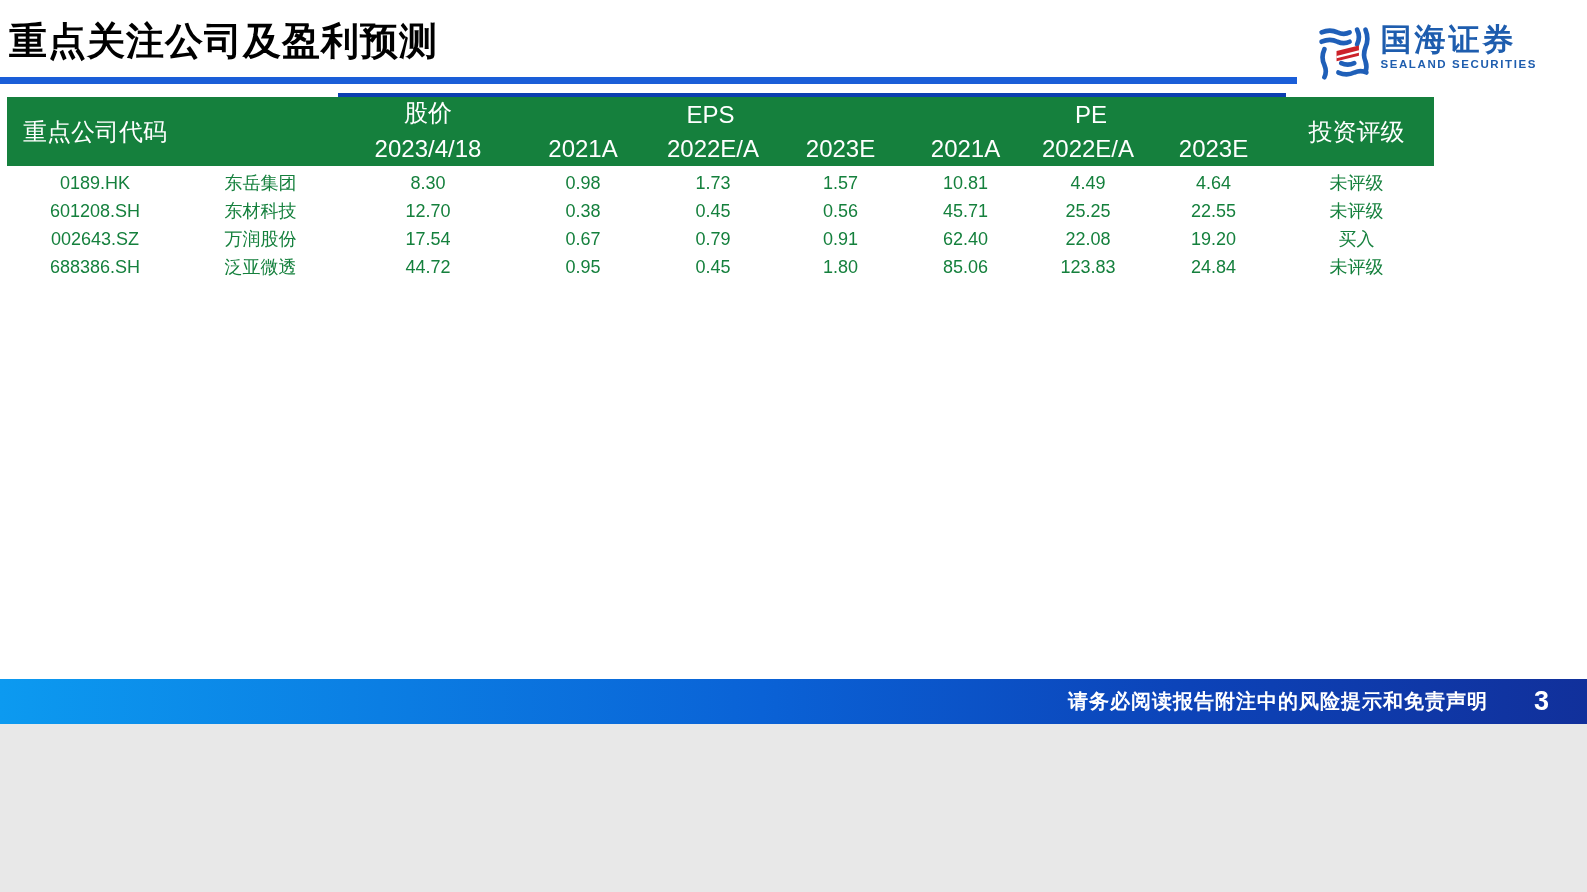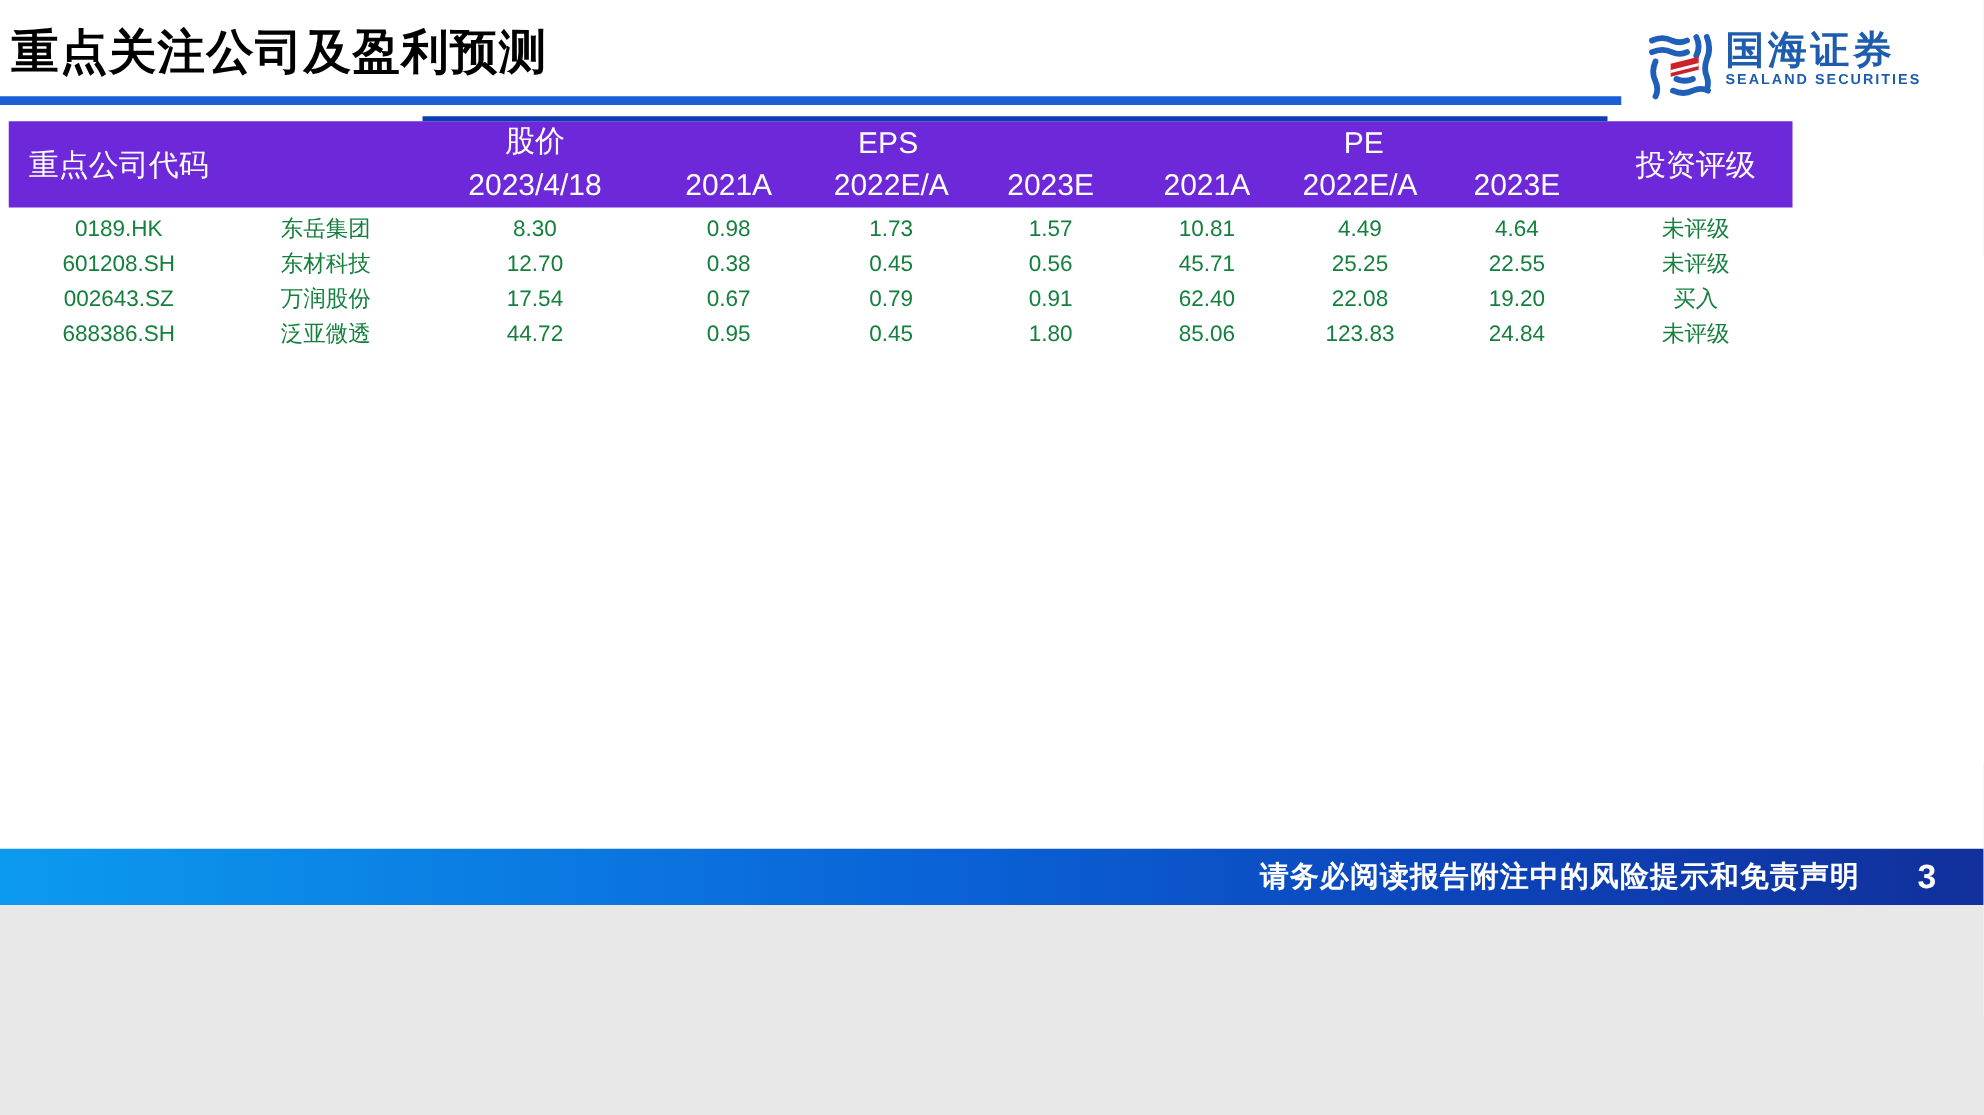--- a/index.html
+++ b/index.html
@@ -42,21 +42,21 @@
     position: absolute; left: 7px; top: 97px;
     width: 1427px;
   }
   .grid-cols {
     display: grid;
     grid-template-columns: 176px 155px 180px 130px 130px 125px 125px 120px 131px 155px;
   }
   .table-header {
     position: relative;
     height: 69px;
-    background: #6d28d9;
+    background: #15803d;
     color: #ffffff;
     grid-template-rows: 34px 35px;
   }
   .accent-strip {
     position: absolute; left: 331px; top: -4px;
     width: 948px; height: 4px;
     background: #0B3EB0;
   }
   .th {
     display: flex; align-items: center; justify-content: center;
@@ -86,21 +86,21 @@
   }
   
   .footer-bar {
     position: absolute; left: 0; bottom: 0;
     width: 1587px; height: 45px;
     background: linear-gradient(90deg, #0C9AF0 0%, #0A62D6 48%, #0C43B8 75%, #11309B 100%);
     display: flex; align-items: center; justify-content: flex-end;
     padding-right: 38px; gap: 46px;
   }
   .footer-disclaimer {
-    color: #ffffff; font-size: 23px; font-weight: 700; letter-spacing: 1px;
+    color: #ffffff; font-size: 20px; font-weight: 700; letter-spacing: 1px;
   }
   .footer-page {
     color: #ffffff; font-size: 27px; font-weight: 700;
   }
 </style>
 </head>
 <body>
 
 <div class="slide">
 

